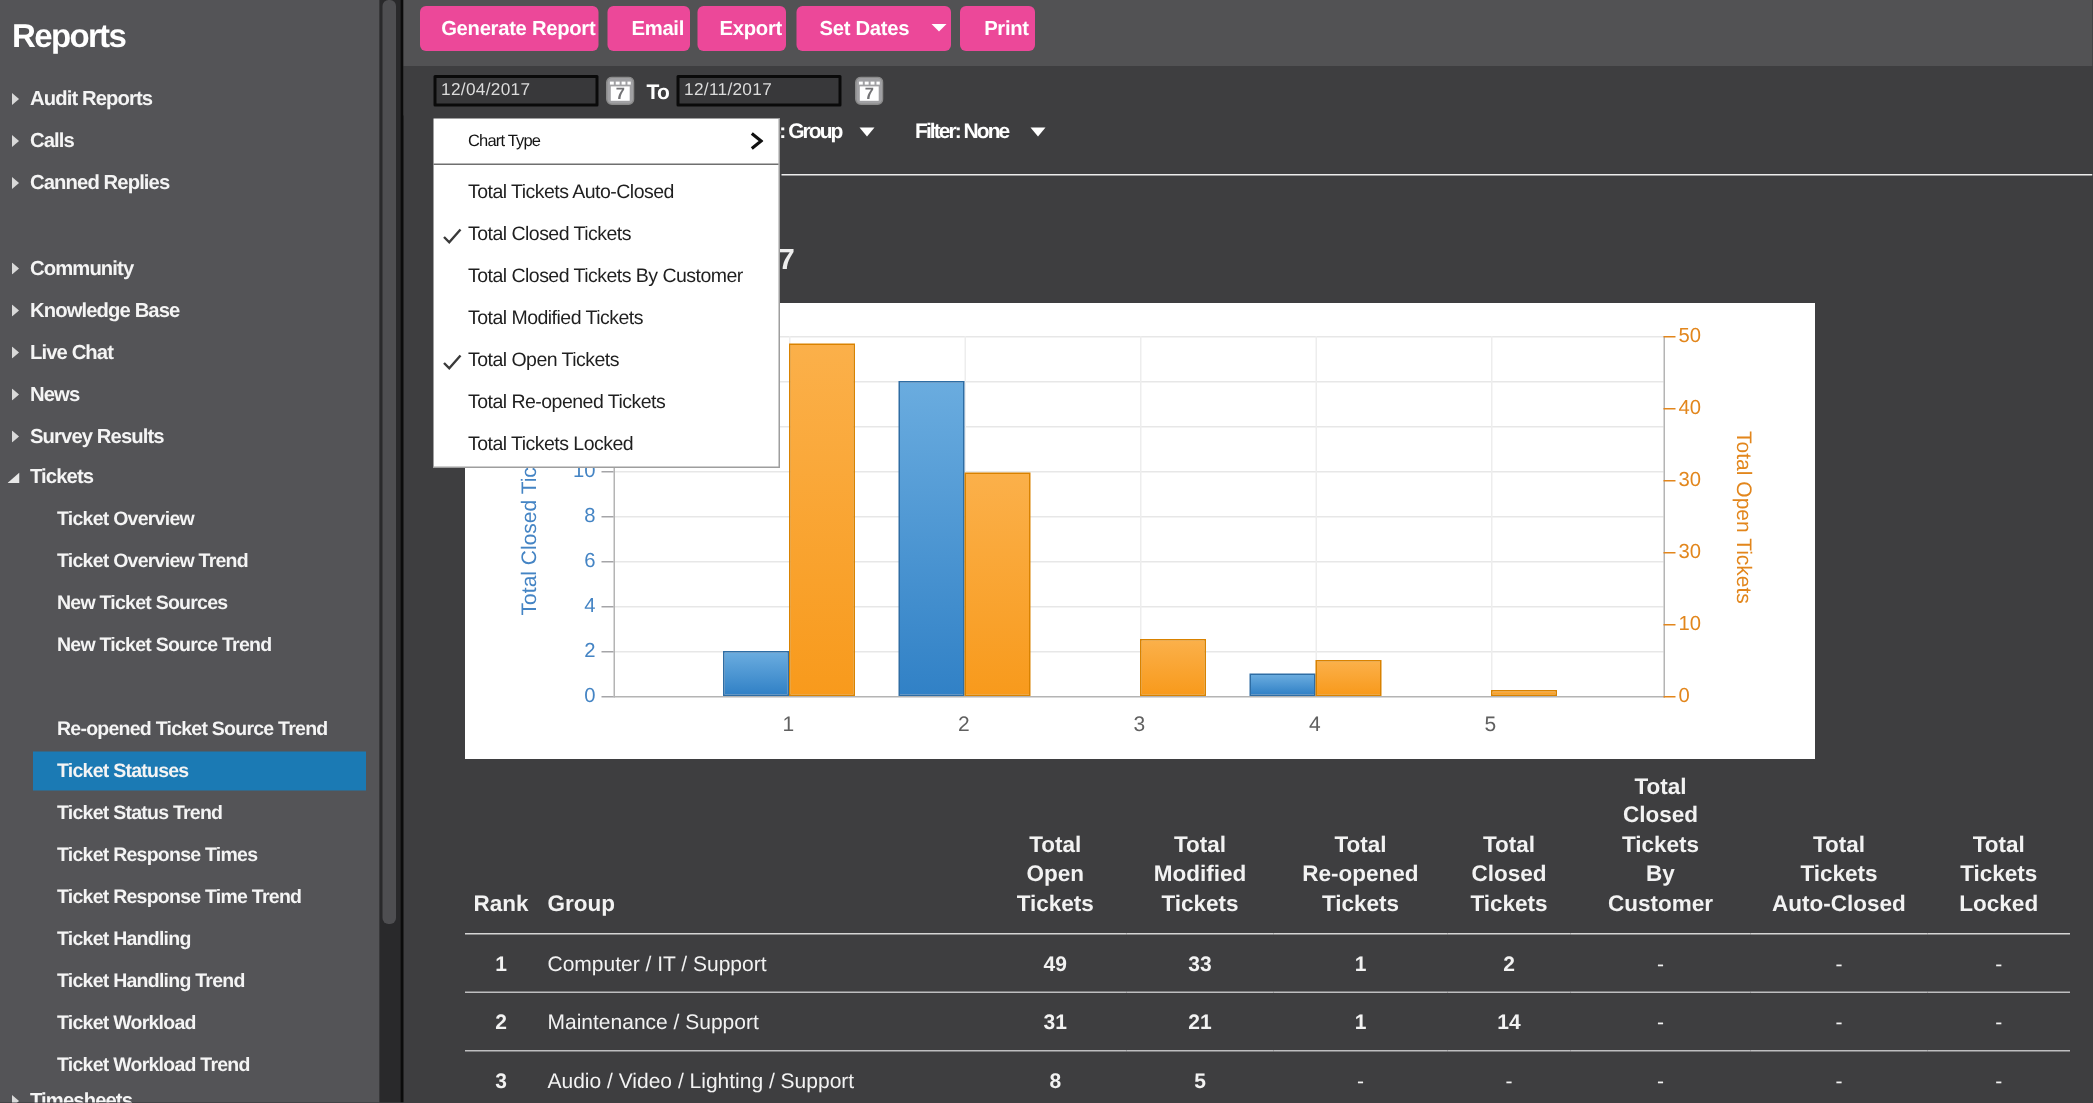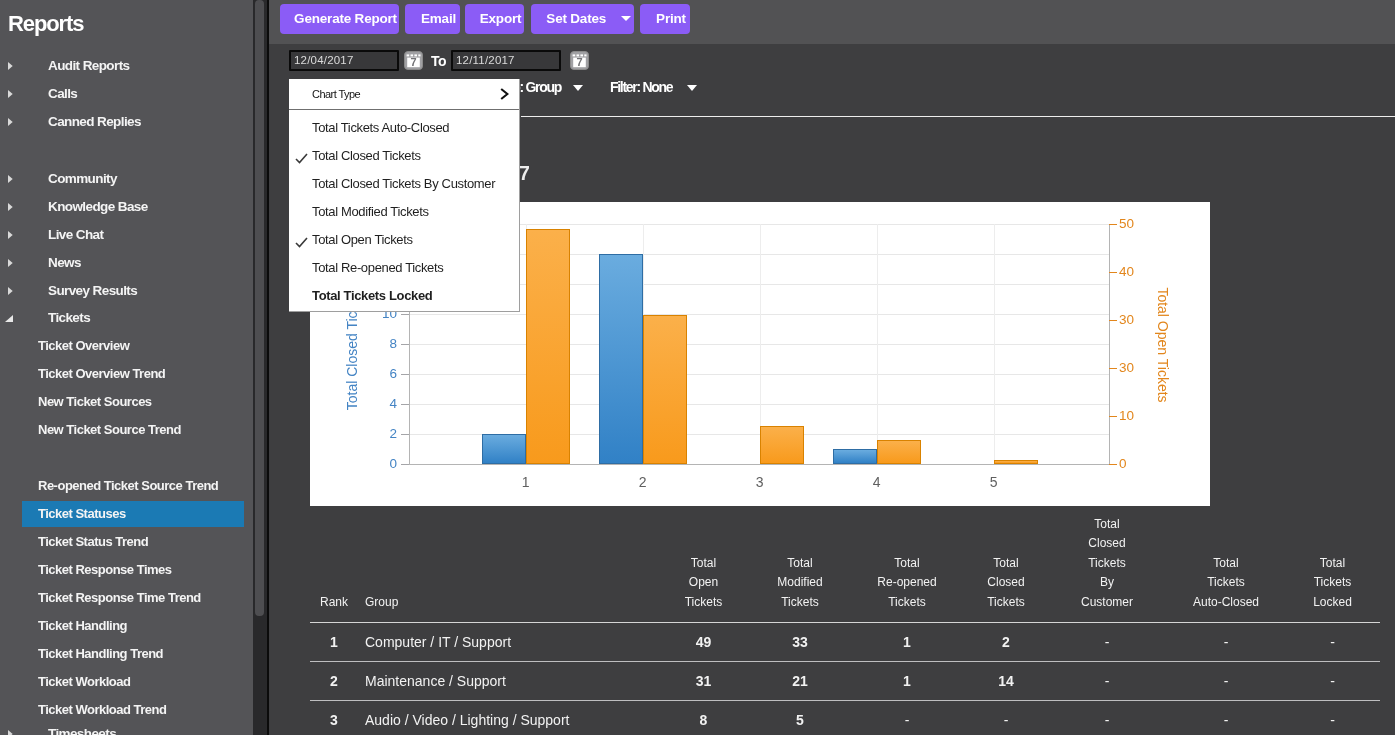--- a/index.html
+++ b/index.html
@@ -4,37 +4,37 @@
 <style>
   * { margin:0; padding:0; box-sizing:border-box; }
   html,body { width:1395px; height:735px; overflow:hidden; }
   body { font-family:"Liberation Sans", sans-serif; background:#3e3e40; position:relative; }
   .abs { position:absolute; }
 
   
   #sidebar { position:absolute; left:0; top:0; width:253px; height:735px; background:#545457; }
   #sidebar h1 { position:absolute; left:8px; top:13px; font-size:22px; line-height:22px; font-weight:bold; color:#fff; letter-spacing:-1.1px; }
   .nav-item { position:absolute; left:0; width:253px; height:28px; line-height:28px; color:#f4f4f4; font-size:13.5px; font-weight:bold; letter-spacing:-0.6px; }
-  .nav-item .txt { position:absolute; left:20px;margin-left:28px; }
+  .nav-item .txt { position:absolute; left:20px; }
   .nav-item svg { position:absolute; left:8px; top:10px; }
   .sub-item { position:absolute; left:0; width:253px; height:28px; line-height:28px; color:#f4f4f4; font-size:13px; font-weight:bold; letter-spacing:-0.5px; }
   .sub-item .txt { position:absolute; left:38px; }
   .sel-bg { position:absolute; left:22px; top:501px; width:222px; height:26px; background:#1b7ab4; }
 
   
   #scrolltrack { position:absolute; left:253px; top:0; width:14px; height:735px; background:#29292b; }
   #scrollthumb { position:absolute; left:2px; top:0px; width:9px; height:616px; background:#4e4e51; border-radius:4px; }
   #blackline { position:absolute; left:267px; top:0; width:2px; height:735px; background:#0b0b0b; }
 
   
   #topbar   { position:absolute; left:269px; top:0; width:1126px; height:44px; background:#525254; }
   #datesrow { position:absolute; left:269px; top:44px; width:1126px; height:33px; background:#3e3e40; }
   #toolbarline { position:absolute; left:521px; top:116px; width:874px; height:1px; background:#ededed; }
 
-  .btn { position:absolute; top:4px; height:30px; background:#8b5cf6; border-radius:4px; color:#fff;
+  .btn { position:absolute; top:4px; height:30px; background:#ec4899; border-radius:4px; color:#fff;
          font-size:13.5px; font-weight:bold; text-align:center; line-height:30px; letter-spacing:-0.2px;padding-left:12px; }
 
   .dinput { position:absolute; top:50px; width:110px; height:21px; background:#38383a; border:2px solid #0a0a0a;
             color:#dcdcdc; font-size:11.5px; line-height:16px; padding-left:3px; border-radius:1px; letter-spacing:0.2px; }
   #tolabel { position:absolute; left:431px; top:51px; color:#fff; font-weight:bold; font-size:14px; line-height:20px; letter-spacing:-0.5px; }
 
   .tbtext { position:absolute; top:79px; color:#fff; font-size:14px; font-weight:bold; height:17px; line-height:17px; letter-spacing:-1.3px; }
   .tbcaret { position:absolute; top:85px; width:0; height:0; border-left:5.5px solid transparent; border-right:5.5px solid transparent; border-top:6px solid #fff; }
   .caret { display:inline-block; width:0; height:0; border-left:5px solid transparent; border-right:5px solid transparent;
            border-top:5px solid #fff; vertical-align:2px; margin-left:7px; }
@@ -64,21 +64,21 @@
   #dd-head { position:absolute; left:23px; top:0; height:30px; line-height:30px; font-size:11px; letter-spacing:-0.55px; color:#141414; }
   #dd-sep { position:absolute; left:0; top:30px; width:100%; height:1px; background:#6f6f6f; }
   .dd-item { position:absolute; left:23px; height:20px; line-height:20px; font-size:13px; letter-spacing:-0.35px; color:#1f1f1f; }
   .dd-check { position:absolute; left:6px; }
 
   
   #titlefrag { position:absolute; left:519px; top:162px; color:#ededed; font-size:19.5px; font-weight:bold; }
 
   
   #rtable { position:absolute; left:310px; top:515px; width:1070px; border-collapse:collapse; color:#f2f2f2; }
-  #rtable th { font-size:12px; font-weight:normal; vertical-align:bottom; padding-bottom:10px; line-height:19.4px; text-align:center; }
+  #rtable th { font-size:15px; font-weight:bold; vertical-align:bottom; padding-bottom:10px; line-height:19.4px; text-align:center; }
   #rtable td { font-size:14px; text-align:center; height:39px; }
   #rtable thead tr { border-bottom:1px solid #d5d5d5; }
   #rtable tbody tr { border-bottom:1px solid #bebec0; }
   #rtable tbody tr:last-child { border-bottom:none; }
   .cgroup { text-align:left !important; padding-left:7px; }
   .rankn { font-weight:bold; }
   .num { font-weight:bold; }
 </style>
 </head>
 <body>
@@ -306,21 +306,21 @@
   <div class="dd-check" style="top:71px;"><svg width="13" height="11" viewBox="0 0 13 11">
         <path d="M1 6 L4.5 9.5 L12 1" stroke="#3a3a3a" stroke-width="1.6" fill="none"></path>
       </svg></div>
   <div class="dd-item" style="top:95px;">Total Closed Tickets By Customer</div>
   <div class="dd-item" style="top:123px;">Total Modified Tickets</div>
   <div class="dd-item" style="top:151px;">Total Open Tickets</div>
   <div class="dd-check" style="top:155px;"><svg width="13" height="11" viewBox="0 0 13 11">
         <path d="M1 6 L4.5 9.5 L12 1" stroke="#3a3a3a" stroke-width="1.6" fill="none"></path>
       </svg></div>
   <div class="dd-item" style="top:179px;">Total Re-opened Tickets</div>
-  <div class="dd-item" style="top:207px;font-weight:bold;">Total Tickets Locked</div>
+  <div class="dd-item" style="top:207px;">Total Tickets Locked</div>
 </div>
 
 <table id="rtable">
  <colgroup>
   <col style="width:48px">
       <col style="width:298px">
       <col style="width:95px">
       <col style="width:98px">
   <col style="width:116px">
       <col style="width:82px">

